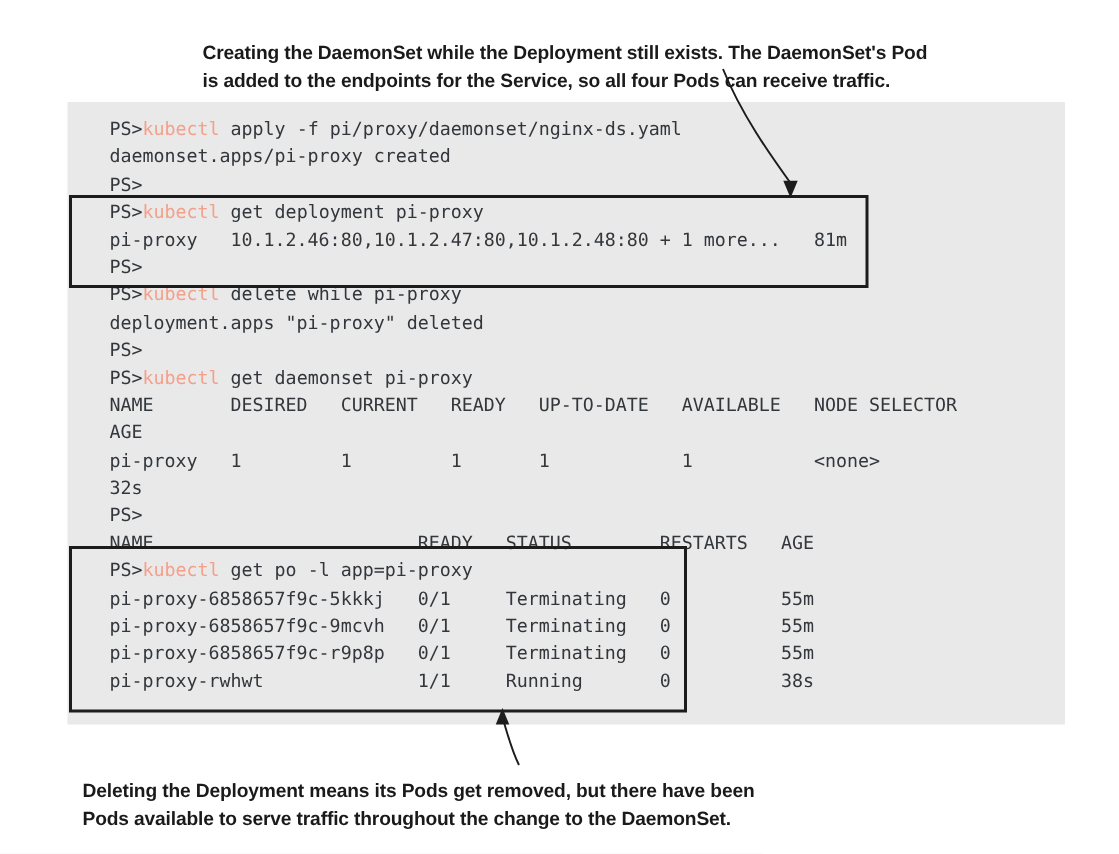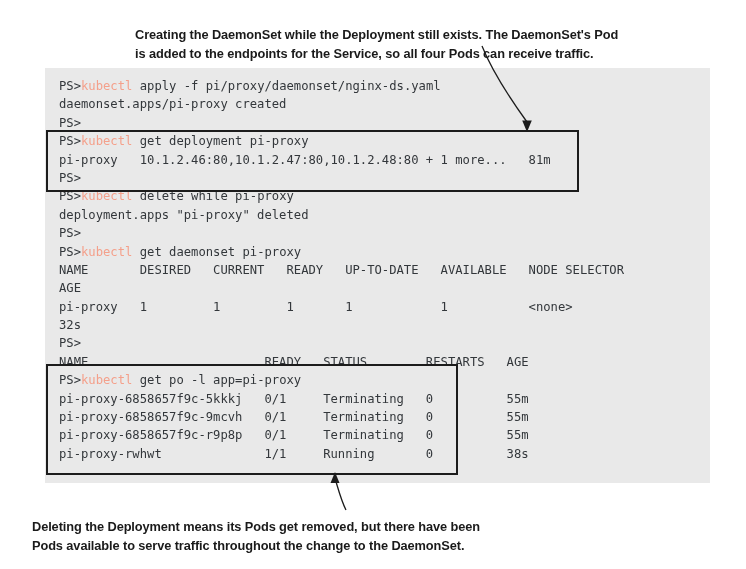--- a/index.html
+++ b/index.html
@@ -25,21 +25,21 @@
     line-height: 19px;
     color: #1a1a1a;
     letter-spacing: -0.1px;
     white-space: nowrap;
   }
   #caption-top {
     left: 135px;
     top: 25px;
   }
   #caption-bottom {
-    left: 32px;
+    left: 55px;
     top: 517px;
   }
   .caption-line { display: block; }
 
   
   #terminal {
     position: absolute;
     left: 45px;
     top: 68px;
     width: 665px;
@@ -47,21 +47,21 @@
     background: #e9e9e9;
     box-sizing: border-box;
     padding: 9px 0 0 0;
   }
   .term-line {
     font-family: "DejaVu Sans Mono", "Liberation Mono", monospace;
     font-size: 12.2px;
     line-height: 18.4px;
     color: #33373b;
     white-space: pre;
-    padding-left: 14px;
+    padding-left: 28px;
     height: 18.4px;
   }
   .kw { color: #f4a08b; }
 
   
   .hl-box {
     position: absolute;
     border: 2px solid #1c1c1c;
     box-sizing: border-box;
     pointer-events: none;

